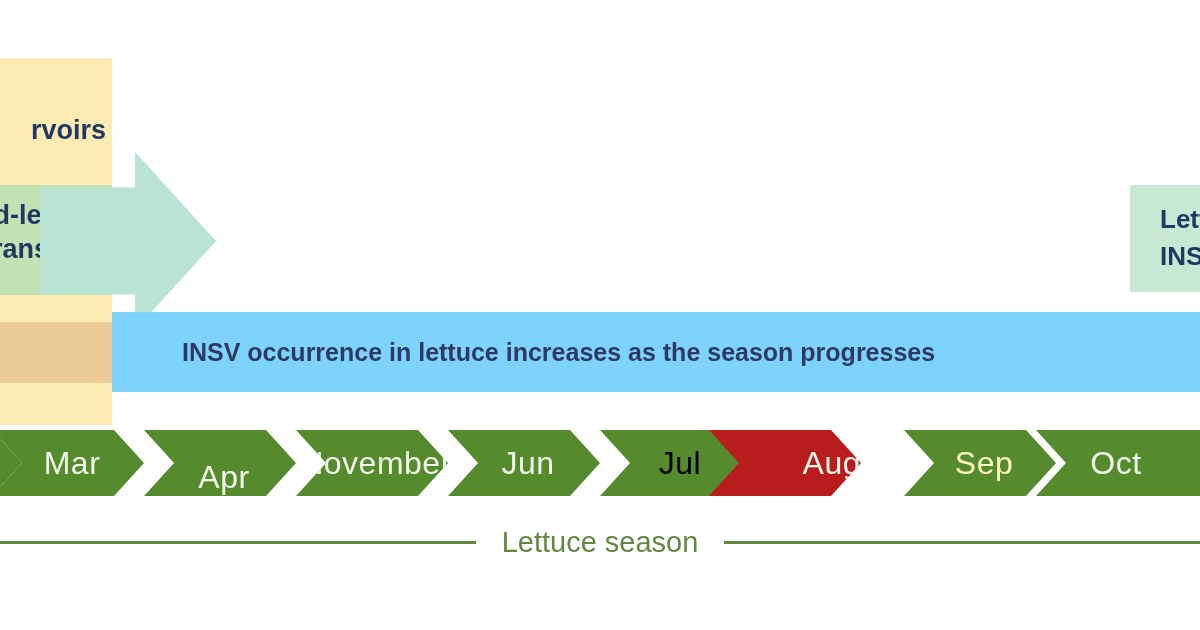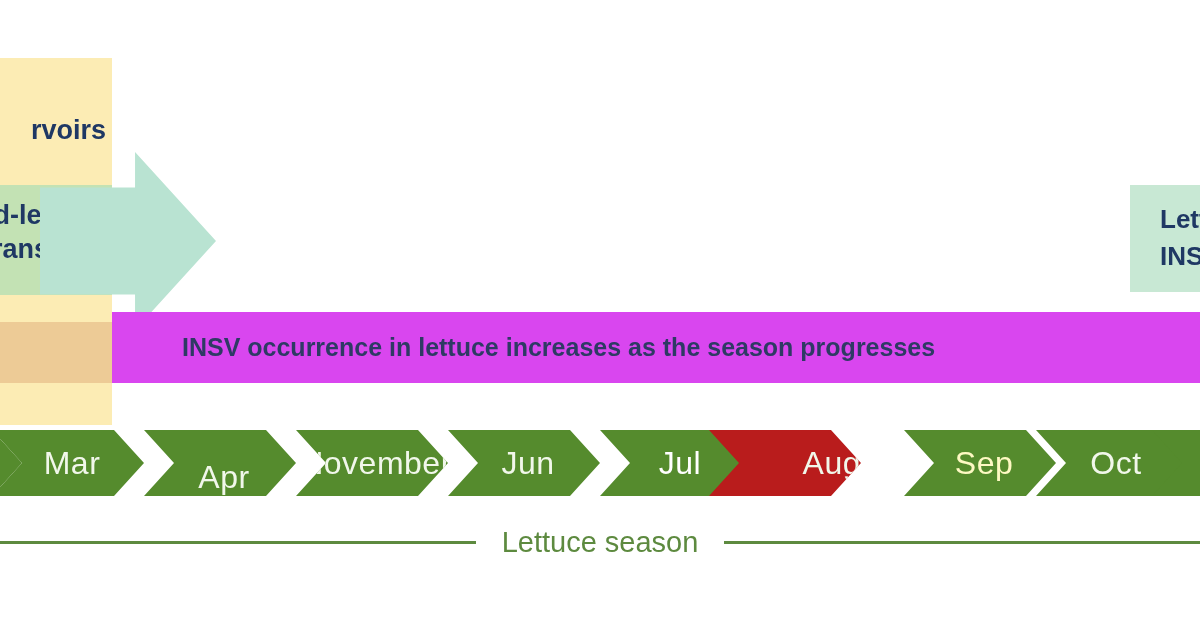--- a/index.html
+++ b/index.html
@@ -95,22 +95,22 @@
     padding-left: 30px;
     box-sizing: border-box;
   }
 
   
   #peach-banner {
     position: absolute;
     left: 112px;
     top: 312px;
     width: 1088px;
-    height: 71px;
-    background: #d946ef;
+    height: 80px;
+    background: #7dd3fc;
     display: flex;
     align-items: center;
   }
   #peach-text {
     color: #2e3a64;
     font-weight: bold;
     font-size: 25px;
     margin-left: 70px;
     white-space: nowrap;
   }
@@ -205,21 +205,21 @@
       <div class="month-chevron" style="left: 144px; width: 152px; background: rgb(85, 139, 45); align-items: flex-end;">
         <span class="month-label" style="color: rgb(241, 247, 234);">Apr</span>
       </div>
       <div class="month-chevron" style="left: 296px; width: 152px; background: rgb(85, 139, 45);">
         <span class="month-label" style="color: rgb(241, 247, 234);">November</span>
       </div>
       <div class="month-chevron" style="left: 448px; width: 152px; background: rgb(85, 139, 45);">
         <span class="month-label" style="color: rgb(241, 247, 234);">Jun</span>
       </div>
       <div class="month-chevron" style="left: 600px; width: 152px; background: rgb(85, 139, 45);">
-        <span class="month-label" style="color: #ffffff;">Jul</span>
+        <span class="month-label" style="color: #000000;">Jul</span>
       </div>
       <div class="month-chevron" style="left: 709px; width: 152px; background: #b91c1c; justify-content: flex-end;">
         <span class="month-label" style="color: rgb(241, 247, 234);">Aug</span>
       </div>
       <div class="month-chevron" style="left: 904px; width: 152px; background: rgb(85, 139, 45);">
         <span class="month-label" style="color: #fef9c3;">Sep</span>
       </div>
       <div class="month-chevron" style="left: 1036px; width: 152px; background: rgb(85, 139, 45);">
         <span class="month-label" style="color: rgb(241, 247, 234);">Oct</span>
       </div>

